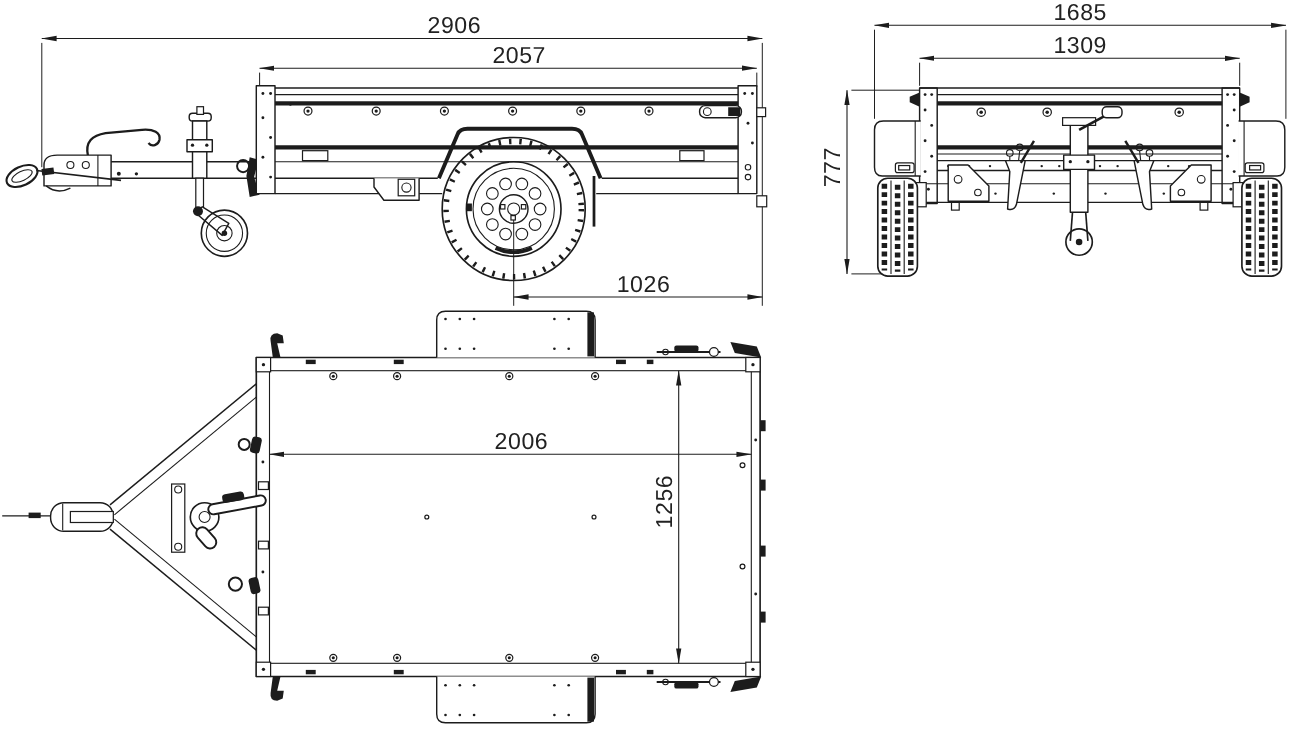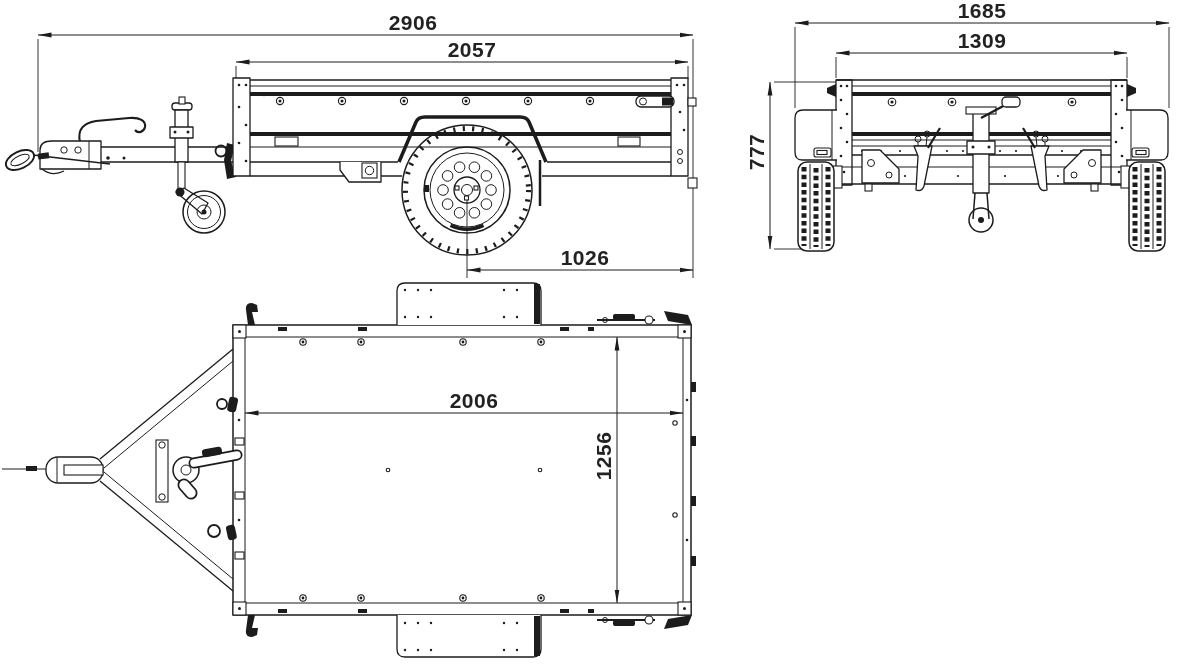--- a/index.html
+++ b/index.html
@@ -1,17 +1,17 @@
 <!DOCTYPE html>
 <html><head>
 <meta charset="utf-8">
 <style>
   html,body { margin:0; padding:0; background:#ffffff; }
   .canvas { position:relative; width:1182px; height:667px; background:#ffffff; overflow:hidden;
-            font-family:"Liberation Sans", sans-serif;font-weight:bold; }
+            font-family:"Liberation Sans", sans-serif; }
   svg { display:block; }
   .ln   { stroke:#1c1c1c; stroke-width:1.3; fill:none; stroke-linejoin:round; }
   .lnt  { stroke:#1c1c1c; stroke-width:1;   fill:none; }
   .thick{ stroke:#1c1c1c; stroke-width:4;   fill:none; }
   .fw   { fill:#ffffff; stroke:#1c1c1c; stroke-width:1.3; stroke-linejoin:round; }
   .fwt  { fill:#ffffff; stroke:#1c1c1c; stroke-width:1.1; }
   .fb   { fill:#1c1c1c; stroke:none; }
   .dim  { stroke:#1c1c1c; stroke-width:1; fill:none; }
   .ext  { stroke:#1c1c1c; stroke-width:0.9; fill:none; }
   .dtxt { font-family:"Liberation Sans", sans-serif; font-size:21px; fill:#222222;

